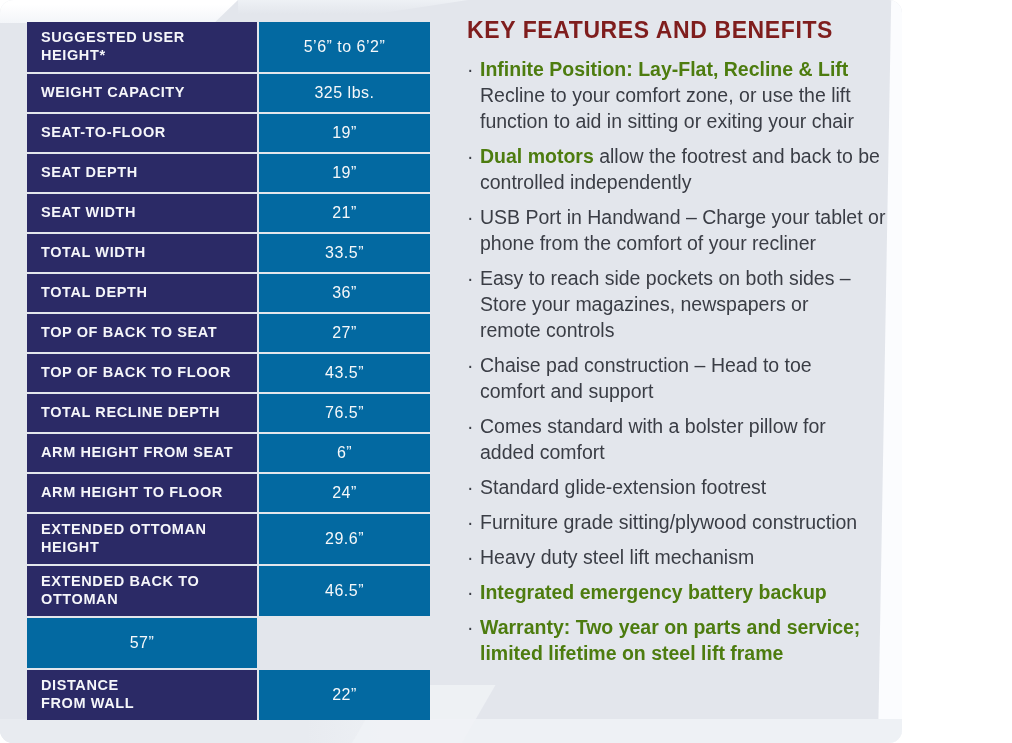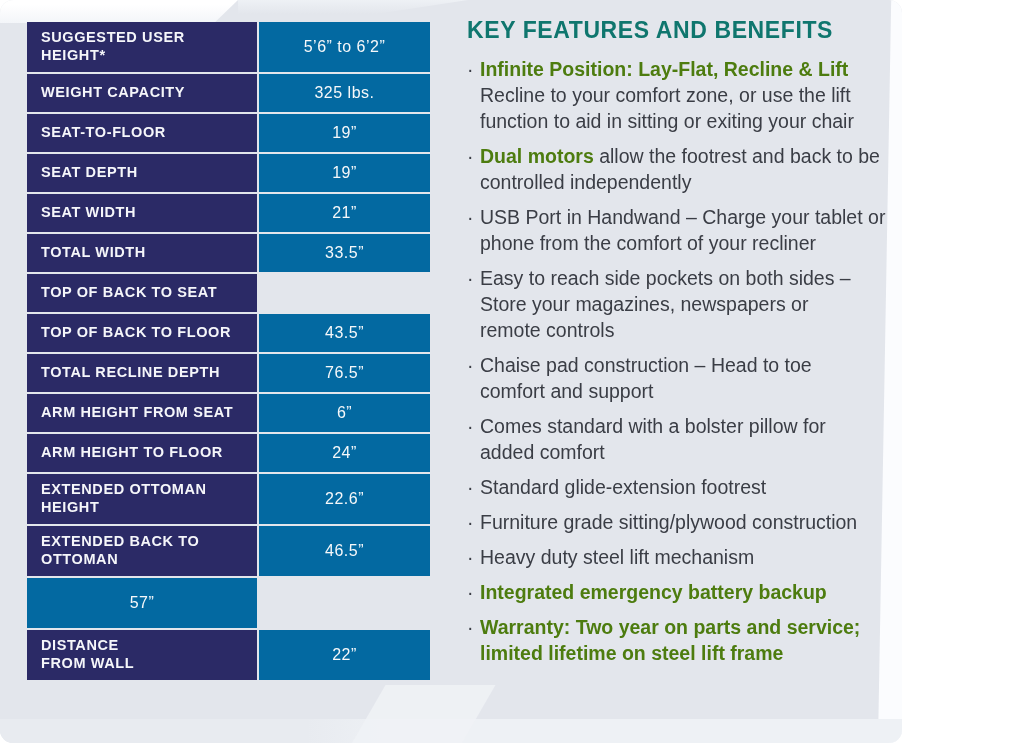--- a/index.html
+++ b/index.html
@@ -79,21 +79,21 @@
 
   
   .features {
     position:absolute; left:467px; top:17px; width:522px;
     z-index:1;
   }
   .features-title {
     font-size:23px;
     font-weight:800;
     letter-spacing:.6px;
-    color:#0f766e;
+    color:#7f1d1d;
     margin:0 0 12px 0;
   }
   .features-list { list-style:none; }
   .feature-item {
     display:flex;
     font-size:19.5px;
     line-height:26px;
     color:#3a3d45;
     margin-bottom:9px;
   }
@@ -151,22 +151,29 @@
         <div class="spec-value">21”</div>
       </div>
       <div class="spec-row">
         <div class="spec-label">
           <div class="spec-label-text"><span>TOTAL WIDTH</span></div>
         </div>
         <div class="spec-value">33.5”</div>
       </div>
       <div class="spec-row">
         <div class="spec-label">
+          <div class="spec-label-text"><span>TOTAL DEPTH</span></div>
+        </div>
+        <div class="spec-value">36”</div>
+      </div>
+      <div class="spec-row">
+        <div class="spec-label">
           <div class="spec-label-text"><span>TOP OF BACK TO SEAT</span></div>
         </div>
+        <div class="spec-value">27”</div>
       </div>
       <div class="spec-row">
         <div class="spec-label">
           <div class="spec-label-text"><span>TOP OF BACK TO FLOOR</span></div>
         </div>
         <div class="spec-value">43.5”</div>
       </div>
       <div class="spec-row">
         <div class="spec-label">
           <div class="spec-label-text"><span>TOTAL RECLINE DEPTH</span></div>
@@ -182,21 +189,21 @@
       <div class="spec-row">
         <div class="spec-label">
           <div class="spec-label-text"><span>ARM HEIGHT TO FLOOR</span></div>
         </div>
         <div class="spec-value">24”</div>
       </div>
       <div class="spec-row tall">
         <div class="spec-label">
           <div class="spec-label-text"><span>EXTENDED OTTOMAN</span><br><span>HEIGHT</span></div>
         </div>
-        <div class="spec-value">22.6”</div>
+        <div class="spec-value">29.6”</div>
       </div>
       <div class="spec-row tall">
         <div class="spec-label">
           <div class="spec-label-text"><span>EXTENDED BACK TO</span><br><span>OTTOMAN</span></div>
         </div>
         <div class="spec-value">46.5”</div>
       </div>
       <div class="spec-row tall">
         <div class="spec-value">57”</div>
       </div>

